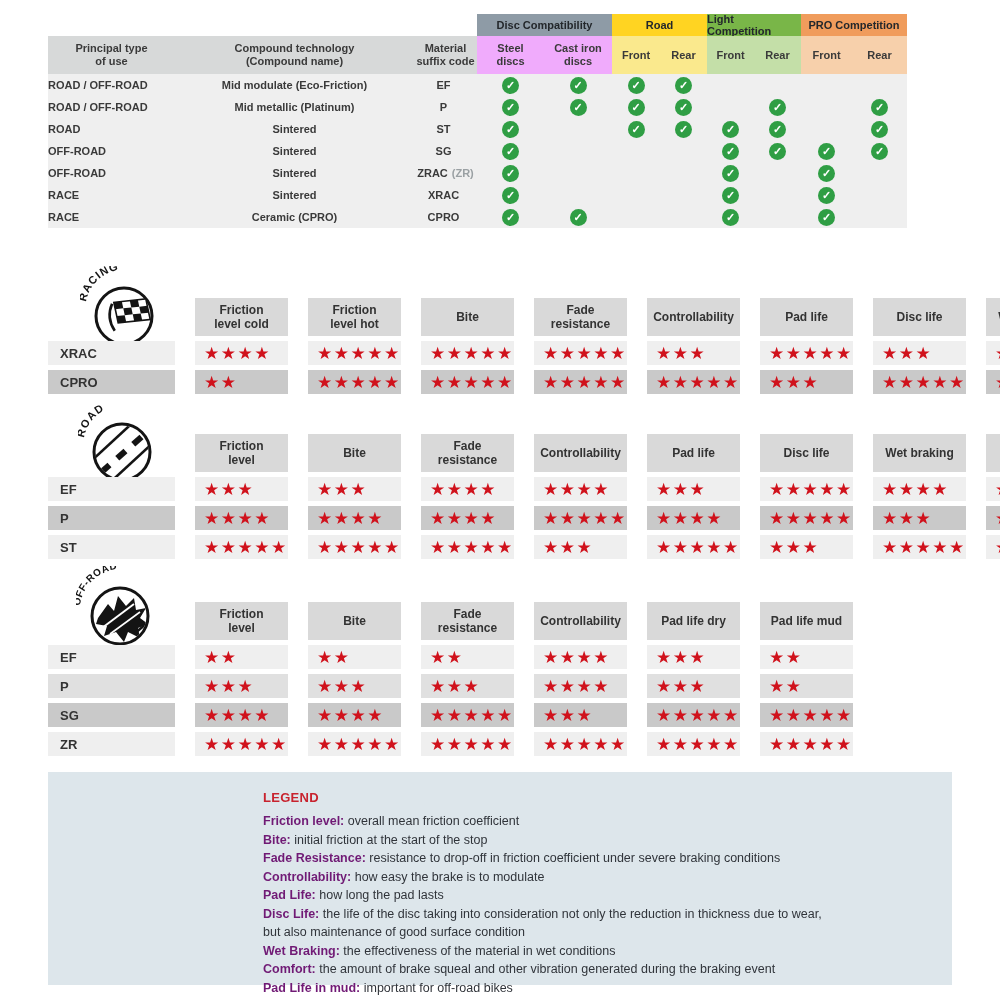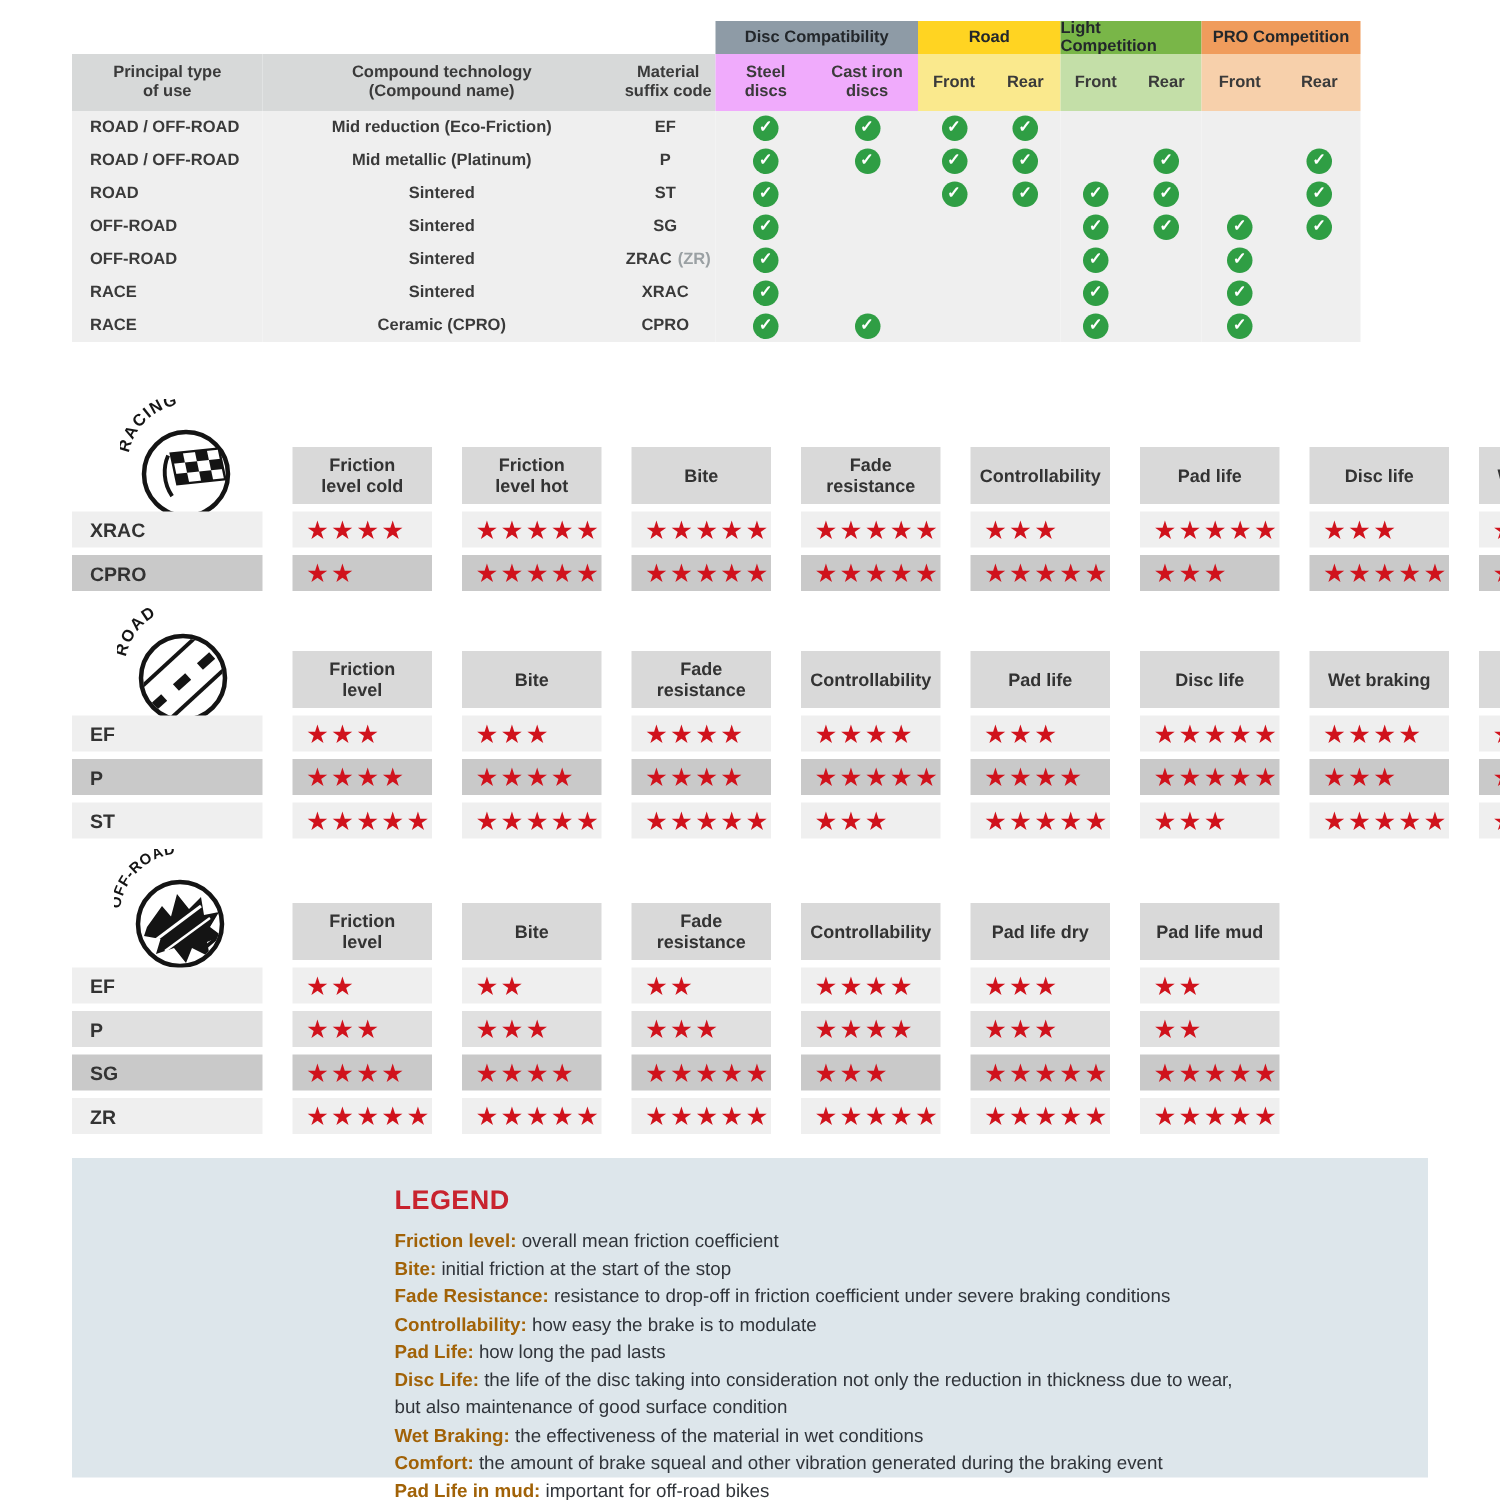--- a/index.html
+++ b/index.html
@@ -5,21 +5,21 @@
   html,body{margin:0;padding:0;}
   body{width:1000px;height:1000px;position:relative;background:#fff;
        font-family:"Liberation Sans",sans-serif;color:#3a3a3a;overflow:hidden;}
 
   
   .compat{position:absolute;left:48px;top:14px;display:grid;
     grid-template-columns:127px 239px 63px 67px 68px 48px 47px 47px 47px 51px 55px;
     grid-template-rows:22px 38px repeat(7,22px);gap:0;}
   .c{display:flex;align-items:center;justify-content:center;background:#efefef;
      font-size:11px;font-weight:bold;text-align:center;line-height:1.15;}
-  .cl{justify-content:flex-start;padding-left:12px;text-align:left;}
+  .cl{justify-content:flex-start;text-align:left;}
   .hdr{background:#d7d9d9;flex-direction:column;}
   .hdr span,.sub span{display:block;}
   .grp{display:flex;align-items:center;justify-content:center;
        font-size:11px;font-weight:bold;color:#23272b;}
   .gspacer{background:transparent;}
   .g-disc{grid-column:4/6;background:#8e9ba6;}
   .g-road{grid-column:6/8;background:#ffd422;}
   .g-light{grid-column:8/10;background:#79b648;}
   .g-pro{grid-column:10/12;background:#f09c5c;}
   .sub{display:flex;flex-direction:column;align-items:center;justify-content:center;
@@ -49,24 +49,24 @@
   .r-light{background:#efefef;}
   .r-mid{background:#e0e0e0;}
   .r-dark{background:#c9c9c9;}
 
   
   .badge{position:absolute;}
 
   
   .legend{position:absolute;left:48px;top:772px;width:904px;height:213px;
           background:#dde6eb;box-sizing:border-box;padding:18px 20px 0 215px;}
-  .legend-title{font-size:18px;font-weight:bold;color:#c8232e;margin-bottom:7px;
+  .legend-title{font-size:13px;font-weight:bold;color:#c8232e;margin-bottom:7px;
                 letter-spacing:.3px;}
   .legend-line{font-size:12.5px;line-height:1.48;color:#30343a;}
-  .legend-line b{color:#a16207;}
+  .legend-line b{color:#701a75;}
 </style>
 </head>
 <body>
 
 <div class="compat">
   <div class="gspacer" style="grid-column:1/4"></div>
   <div class="grp g-disc">Disc Compatibility</div>
   <div class="grp g-road">Road</div>
   <div class="grp g-light">Light Competition</div>
   <div class="grp g-pro">PRO Competition</div>
@@ -104,21 +104,21 @@
       <span>Rear</span>
     </div>
   <div class="sub sub-pro">
       <span>Front</span>
     </div>
   <div class="sub sub-pro">
       <span>Rear</span>
     </div>
 
   <div class="c cl">ROAD / OFF-ROAD</div>
-  <div class="c">Mid reduction (Eco-Friction)</div>
+  <div class="c">Mid modulate (Eco-Friction)</div>
   <div class="c">
       <span>EF</span>
       <span class="code-note"></span>
     </div>
   <div class="c checked">
       <span class="check">✓</span>
     </div>
   <div class="c checked">
       <span class="check">✓</span>
     </div>

